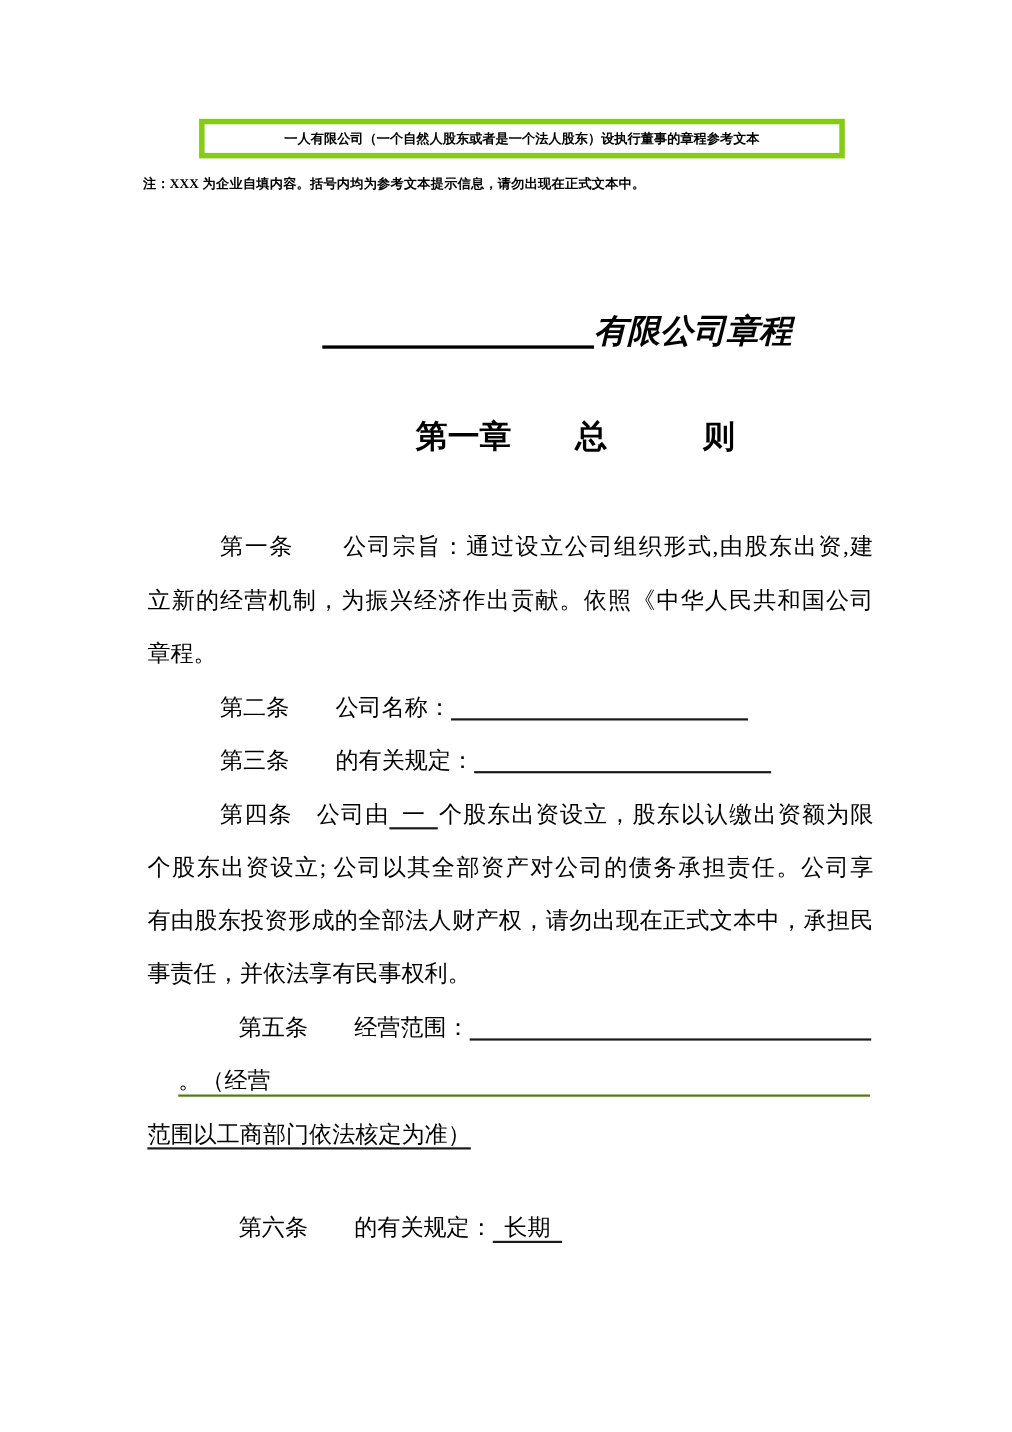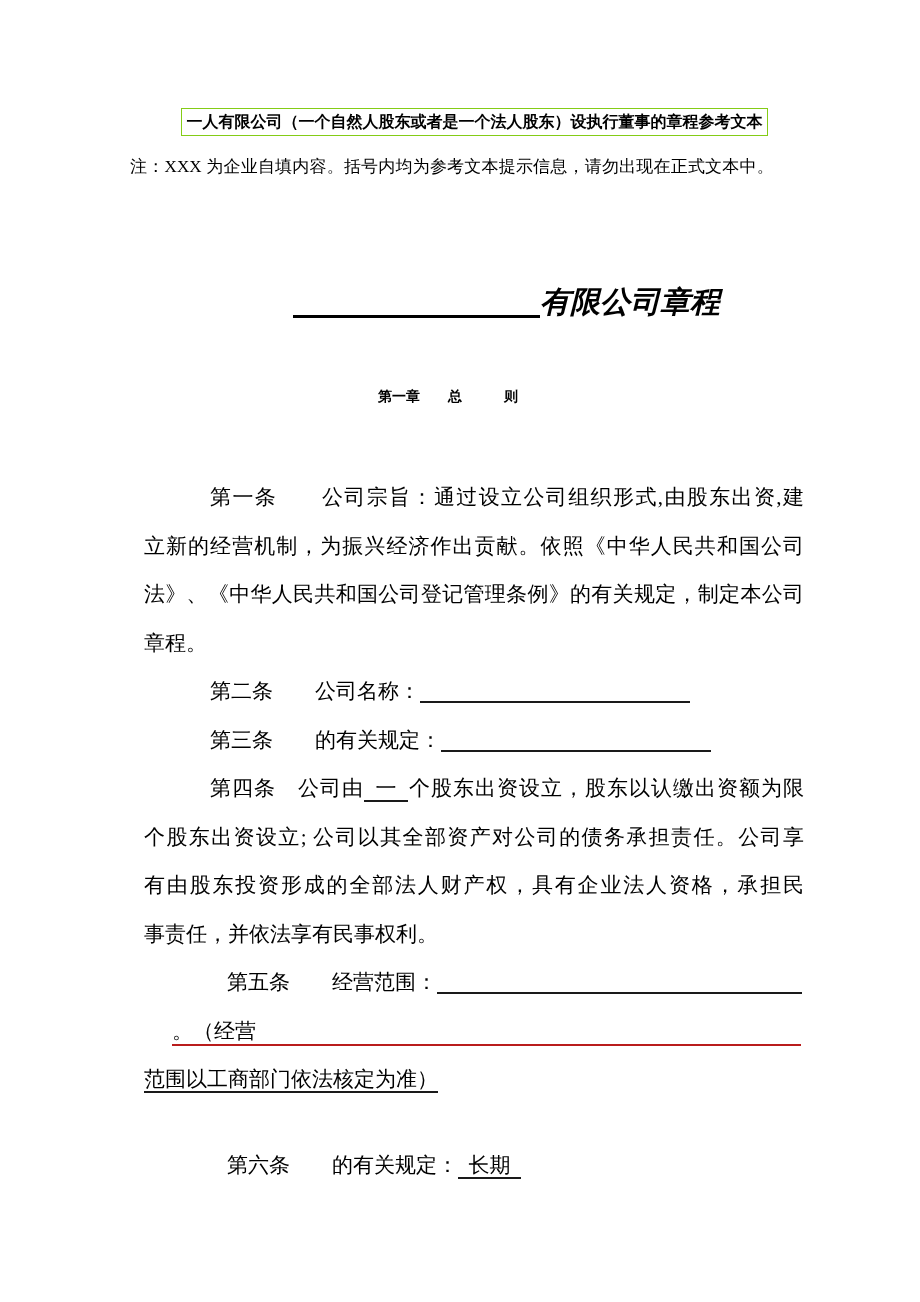--- a/index.html
+++ b/index.html
@@ -5,60 +5,60 @@
   html,body{margin:0;padding:0;background:#ffffff;}
   .page{
     position:relative;
     width:920px;height:1302px;
     background:#ffffff;color:#000;
     font-family:"Liberation Serif","DejaVu Serif",serif;
     overflow:hidden;
   }
   .header-box{
     position:absolute;left:181px;top:108px;width:587px;
-    box-sizing:border-box;border:1px solid #84cc16;
-    font-weight:bold;font-size:16px;line-height:26px;
+    box-sizing:border-box;border:5px solid #84cc16;
+    font-weight:bold;font-size:12px;line-height:26px;
     text-align:center;white-space:nowrap;
   }
   .note{
     position:absolute;left:130px;top:155px;
-    font-weight:normal;font-size:17px;line-height:24px;
+    font-weight:bold;font-size:12px;line-height:24px;
     letter-spacing:0.2px;white-space:nowrap;
   }
   .main-title{
     position:absolute;left:293px;top:282px;
     font-size:30px;font-weight:bold;line-height:40px;white-space:nowrap;font-style:italic;
   }
   .title-blank{
     display:inline-block;width:247px;height:22px;
     border-bottom:3px solid #000;vertical-align:-6px;
   }
   .chapter{
     position:absolute;left:378px;top:383px;
-    font-size:14px;font-weight:bold;line-height:28px;white-space:nowrap;
+    font-size:29px;font-weight:bold;line-height:28px;white-space:nowrap;
   }
   .body{
-    position:absolute;left:144px;top:473px;width:660px;
+    position:absolute;left:134px;top:473px;width:660px;
     font-size:21px;line-height:48.5px;
   }
   .line{text-align:justify;text-align-last:justify;}
   .line.plain{text-align:left;text-align-last:left;}
   .i1{text-indent:66px;}
   .i2{text-indent:83px;}
   .mt{margin-top:37px;}
   .u{border-bottom:2px solid #1a1a1a;}
   .blank{
     display:inline-block;height:20px;
     border-bottom:2px solid #1a1a1a;vertical-align:-5px;
   }
   .blank.w270{width:270px;}
   .blank.w365{width:365px;}
   .blank-right{
     display:inline-block;width:629px;margin-left:28px;
-    border-bottom:2px solid #b91c1c;text-align:right;
+    border-bottom:2px solid #4d7c0f;text-align:right;
     line-height:26px;
   }
 </style>
 </head>
 <body>
 
 <div class="page">
 
   <div class="header-box">
     <span>一人有限公司（一个自然人股东或者是一个法人股东）设执行董事的章程参考文本</span>
@@ -70,38 +70,37 @@
     <span class="title-blank"></span><span>有限公司章程</span>
   </div>
 
   <div class="chapter">第一章　　总　　　则</div>
 
   <div class="body">
 
     <div>
       <div class="line i1">第一条　　公司宗旨：通过设立公司组织形式,由股东出资,建</div>
       <div class="line">立新的经营机制，为振兴经济作出贡献。依照《中华人民共和国公司</div>
-      <div class="line">法》、《中华人民共和国公司登记管理条例》的有关规定，制定本公司</div>
       <div class="line plain">章程。</div>
     </div>
 
     <div class="line plain i1">
       <span>第二条　　公司名称：</span><span class="blank w270"></span>
     </div>
 
     <div class="line plain i1">
       <span>第三条　　的有关规定：</span><span class="blank w270"></span>
     </div>
 
     <div>
       <div class="line i1">
         <span>第四条　公司由</span><span class="u"> 一 </span><span>个股东出资设立，股东以认缴出资额为限</span>
       </div>
       <div class="line">个股东出资设立; 公司以其全部资产对公司的债务承担责任。公司享</div>
-      <div class="line">有由股东投资形成的全部法人财产权，具有企业法人资格，承担民</div>
+      <div class="line">有由股东投资形成的全部法人财产权，请勿出现在正式文本中，承担民</div>
       <div class="line plain">事责任，并依法享有民事权利。</div>
     </div>
 
     <div>
       <div class="line plain i2">
         <span>第五条　　经营范围：</span><span class="blank w365"></span>
       </div>
       <div class="line plain">
         <span class="blank-right"><span>。（经营</span></span>
       </div>

